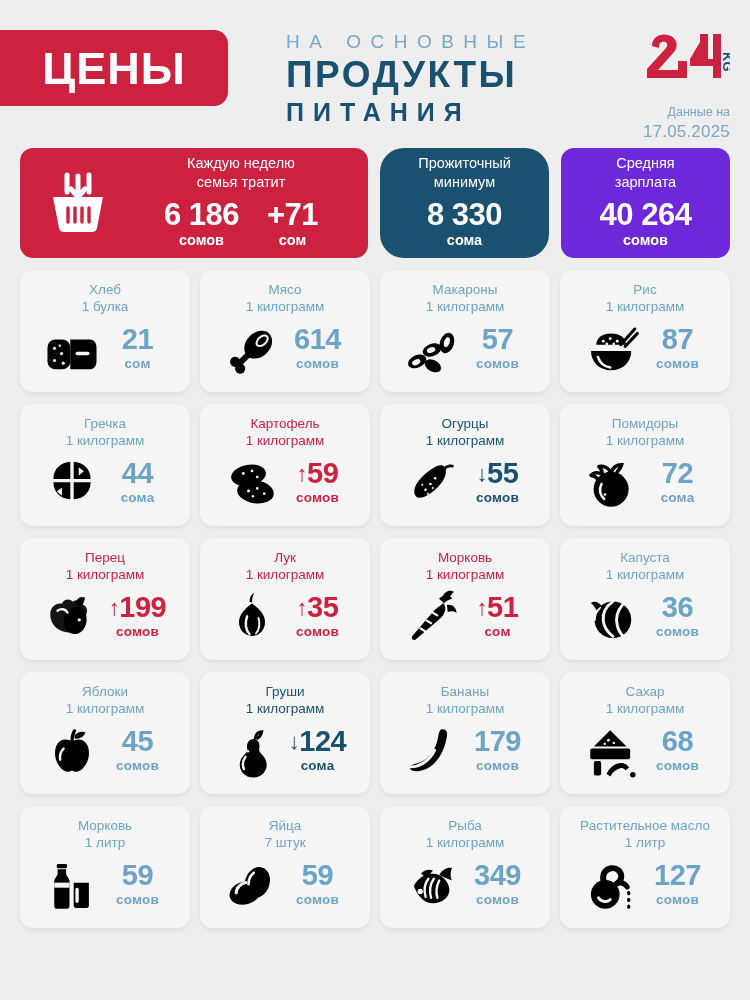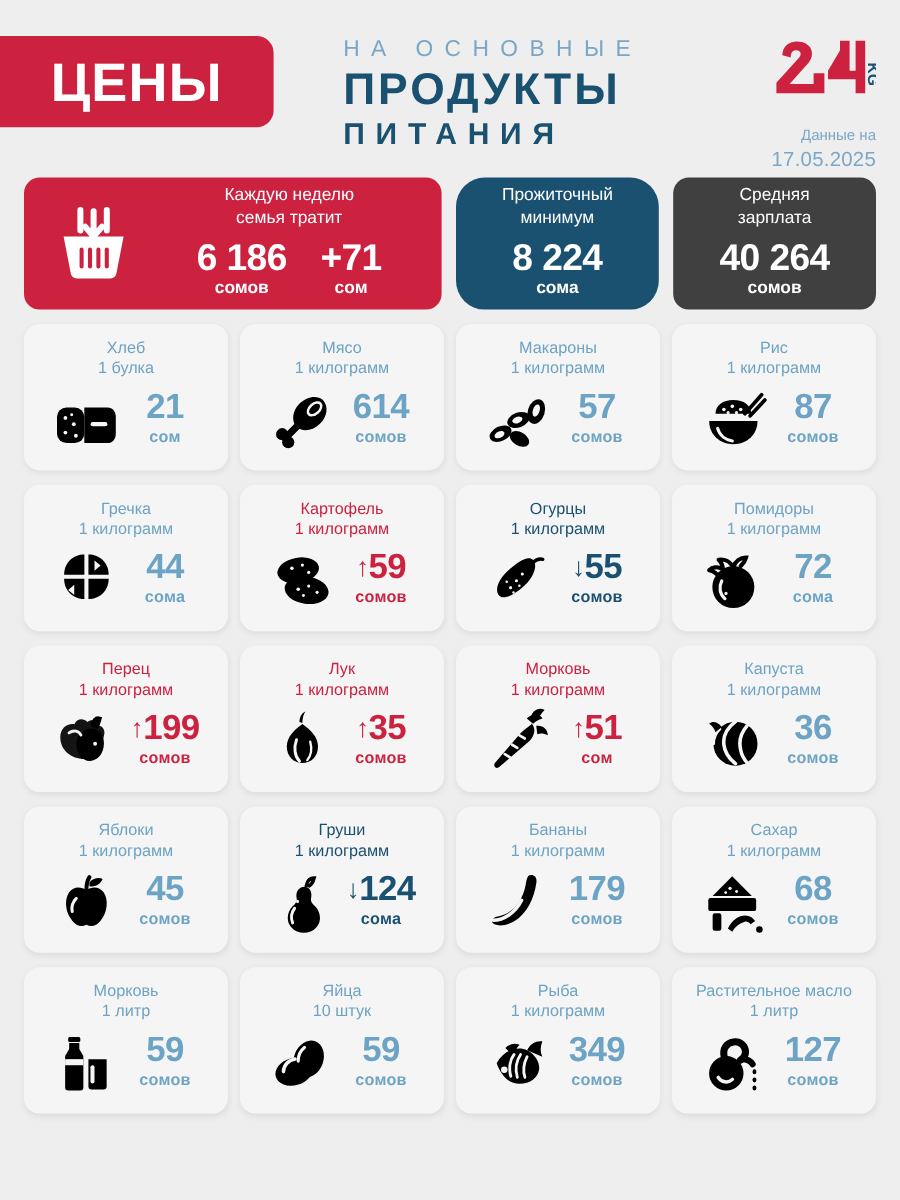--- a/index.html
+++ b/index.html
@@ -54,21 +54,21 @@
   .stat-title-w { color: #ffffff; font-size: 14.5px; line-height: 1.3; font-weight: 400; }
   .stat-nums { display: flex; align-items: flex-end; justify-content: center; gap: 28px; margin-top: 8px; }
   .stat-num-grp { text-align: center; }
   .stat-num { color: #ffffff; font-size: 31px; font-weight: 700; line-height: 1; letter-spacing: -0.5px; }
   .stat-unit { color: #ffffff; font-size: 14.5px; font-weight: 700; line-height: 1.5; }
   .stat-small {
     flex: 1; height: 110px; display: flex; flex-direction: column;
     align-items: center; justify-content: center; text-align: center;
   }
   .stat-small.navy { background: #1a5170; border-radius: 24px; }
-  .stat-small.blue { background: #404040; }
+  .stat-small.blue { background: #6d28d9; }
   .stat-small .stat-title-w { font-size: 14.5px; }
   .stat-small .stat-num { font-size: 31px; margin-top: 8px; }
 
   
   .grid {
     display: grid; grid-template-columns: repeat(4, 1fr);
     gap: 12px 10px; margin-top: 12px;
   }
   .card {
     background: #f5f5f5; border-radius: 13px; height: 122px;
@@ -151,21 +151,21 @@
             <div class="stat-num">+71</div>
             <div class="stat-unit">сом</div>
           </div>
         </div>
       </div>
     </div>
 
     <div class="stat-card stat-small navy">
       <div class="stat-title-w">Прожиточный</div>
       <div class="stat-title-w">минимум</div>
-      <div class="stat-num">8 224</div>
+      <div class="stat-num">8 330</div>
       <div class="stat-unit">сома</div>
     </div>
 
     <div class="stat-card stat-small blue">
       <div class="stat-title-w">Средняя</div>
       <div class="stat-title-w">зарплата</div>
       <div class="stat-num">40 264</div>
       <div class="stat-unit">сомов</div>
     </div>
   </div>
@@ -556,21 +556,21 @@
           </span>
           <div class="card-price">
             <div class="price-line"><span class="arrow"></span><span>59</span></div>
             <div class="price-unit">сомов</div>
           </div>
         </div>
       </div>
       <div class="card tone-blue">
         <div class="card-head">
           <div class="card-name">Яйца</div>
-          <div class="card-qty">10 штук</div>
+          <div class="card-qty">7 штук</div>
         </div>
         <div class="card-body">
           <span class="card-icon">
             <svg viewBox="0 0 64 64" width="56" height="56" fill="currentColor">
               <ellipse cx="38" cy="28" rx="14" ry="18" transform="rotate(20 38 28)"></ellipse>
               <ellipse cx="24" cy="40" rx="18" ry="13" transform="rotate(-15 24 40)"></ellipse>
               <path d="M14 40c0-6 5-11 11-12" stroke="#f5f5f5" stroke-width="3.4" fill="none" stroke-linecap="round"></path>
               <path d="M34 17c-4 3-6 8-6 13" stroke="#f5f5f5" stroke-width="3" fill="none" stroke-linecap="round"></path>
             </svg>
           </span>

